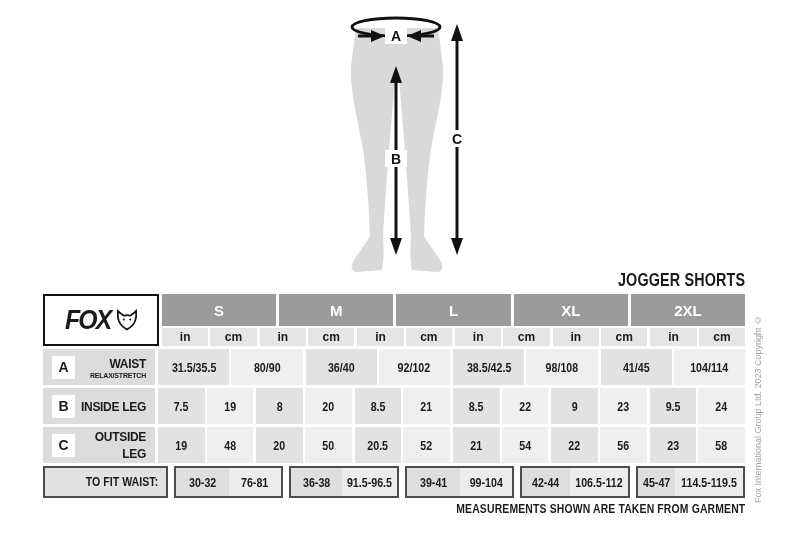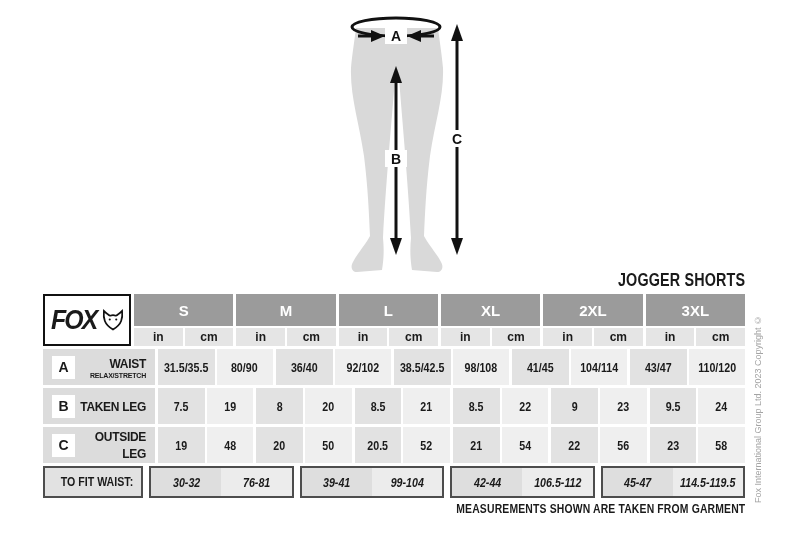--- a/index.html
+++ b/index.html
@@ -13,21 +13,21 @@
   .title{position:absolute;top:270px;right:55px;font-size:17.5px;font-weight:700;
          transform:scaleX(.82);transform-origin:100% 50%;white-space:nowrap;letter-spacing:.2px;}
   .footer{position:absolute;top:501px;right:55px;font-size:13px;font-weight:700;
           transform:scaleX(.8);transform-origin:100% 50%;white-space:nowrap;letter-spacing:.2px;}
   .copyright{position:absolute;left:753px;top:281px;height:222px;writing-mode:vertical-rl;
              transform:rotate(180deg);font-size:9px;color:var(--copyright-text,#a3a3a3);white-space:nowrap;}
 
   
   .tbl{position:absolute;left:43px;top:294px;width:702px;}
   .tophdr{display:flex;height:52px;}
-  .logo-cell{width:88px;box-sizing:border-box;border:2px solid #111;background:#fff;
+  .logo-cell{width:116px;box-sizing:border-box;border:2px solid #111;background:#fff;
              display:flex;align-items:center;justify-content:center;gap:3px;}
   .fox-word{font-size:27px;font-weight:700;font-style:italic;letter-spacing:-2px;
             transform:scaleX(.92);transform-origin:center;}
   .hdr-right{flex:1;display:flex;flex-direction:column;}
   .sizes-row{display:flex;height:32px;margin-bottom:2px;}
   .size-cell{flex:1;margin-left:3px;background:var(--size-header-bg,#9b9b9b);
              color:var(--size-header-text,#fff);font-weight:700;font-size:15px;
              display:flex;align-items:center;justify-content:center;}
   .units-row{display:flex;flex:1;}
   .ugroup{flex:1;margin-left:3px;display:flex;}
@@ -43,25 +43,25 @@
   .lblwrap{flex:1;text-align:right;line-height:1.05;}
   .lbl{font-weight:700;font-size:12px;letter-spacing:-.3px;}
   .sublbl{display:block;font-weight:700;font-size:7px;letter-spacing:-.2px;}
   .grp{flex:1;margin-left:3px;display:flex;border-radius:7px;}
   .cell{flex:1;display:flex;align-items:center;justify-content:center;font-weight:700;font-size:13px;}
   .cell > span{display:inline-block;transform:scaleX(.82);transform-origin:center;white-space:nowrap;}
   .cell.in{background:var(--in-cell-bg,#e2e2e2);}
   .cell.cm{background:var(--cm-cell-bg,#efefef);margin-left:2px;}
 
   .fit-row{display:flex;height:32px;margin-top:3px;}
-  .fit-label{width:100px;box-sizing:border-box;border:2px solid var(--fit-border,#4d4d4d);
+  .fit-label{width:125px;box-sizing:border-box;border:2px solid var(--fit-border,#4d4d4d);
              background:#e2e2e2;display:flex;align-items:center;justify-content:flex-end;
              padding-right:8px;font-weight:700;font-size:12.5px;}
   .fit-label > span{display:inline-block;transform:scaleX(.85);transform-origin:100% 50%;white-space:nowrap;}
-  .fit-grp{flex:1;margin-left:6px;box-sizing:border-box;border:2px solid var(--fit-border,#4d4d4d);display:flex;font-style:italic;}
+  .fit-grp{flex:1;margin-left:6px;box-sizing:border-box;border:2px solid var(--fit-border,#4d4d4d);display:flex;}
   .fit-grp .cell.in{background:#dedede;}
   .fit-grp .cell.cm{background:#ececec;margin-left:0;}
 </style>
 </head>
 <body>
 
 <div class="stage">
 
   <div class="diagram">
     <svg width="150" height="278" viewBox="0 0 150 278">
@@ -108,21 +108,20 @@
           <circle cx="15.4" cy="11" r="1.1" fill="#111"></circle>
         </svg>
       </div>
       <div class="hdr-right">
         <div class="sizes-row">
             <div class="size-cell">S</div>
             <div class="size-cell">M</div>
             <div class="size-cell">L</div>
             <div class="size-cell">XL</div>
             <div class="size-cell">2XL</div>
-            <div class="size-cell">3XL</div>
           </div>
         <div class="units-row">
             <div class="ugroup">
               <div class="unit-cell in">in</div>
               <div class="unit-cell cm">cm</div>
             </div>
             <div class="ugroup">
               <div class="unit-cell in">in</div>
               <div class="unit-cell cm">cm</div>
             </div>
@@ -176,33 +175,25 @@
             </div>
           </div>
           <div class="grp">
             <div class="cell in">
               <span>41/45</span>
             </div>
             <div class="cell cm">
               <span>104/114</span>
             </div>
           </div>
-          <div class="grp">
-            <div class="cell in">
-              <span>43/47</span>
-            </div>
-            <div class="cell cm">
-              <span>110/120</span>
-            </div>
-          </div>
         </div>
         <div class="trow">
           <div class="lbl-cell">
             <div class="letter" style="display: flex;">B</div>
-            <div class="lblwrap"><span class="lbl">TAKEN LEG</span></div>
+            <div class="lblwrap"><span class="lbl">INSIDE LEG</span></div>
           </div>
           <div class="grp">
             <div class="cell in">
               <span>7.5</span>
             </div>
             <div class="cell cm">
               <span>19</span>
             </div>
           </div>
           <div class="grp">
@@ -308,20 +299,28 @@
     <div class="fit-grp">
           <div class="cell in">
             <span>30-32</span>
           </div>
           <div class="cell cm">
             <span>76-81</span>
           </div>
         </div>
         <div class="fit-grp">
           <div class="cell in">
+            <span>36-38</span>
+          </div>
+          <div class="cell cm">
+            <span>91.5-96.5</span>
+          </div>
+        </div>
+        <div class="fit-grp">
+          <div class="cell in">
             <span>39-41</span>
           </div>
           <div class="cell cm">
             <span>99-104</span>
           </div>
         </div>
         <div class="fit-grp">
           <div class="cell in">
             <span>42-44</span>
           </div>

